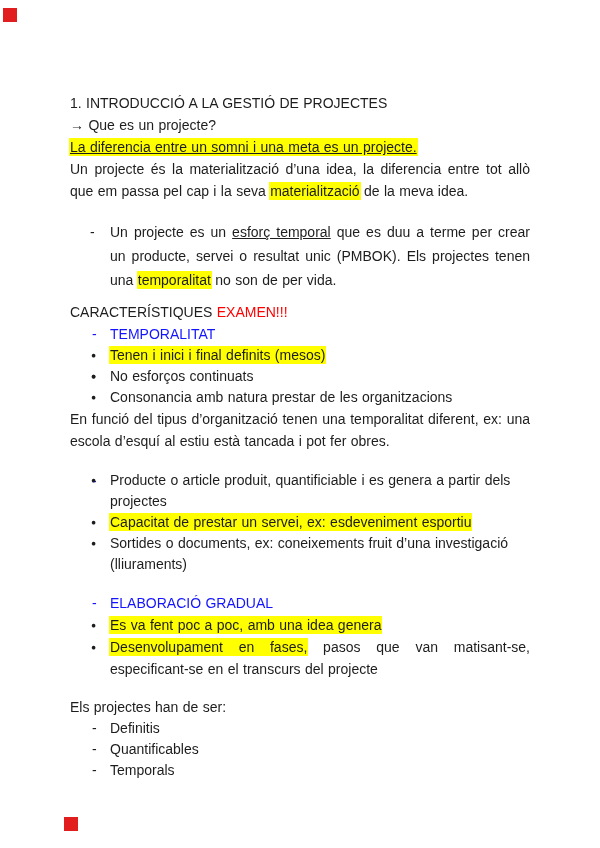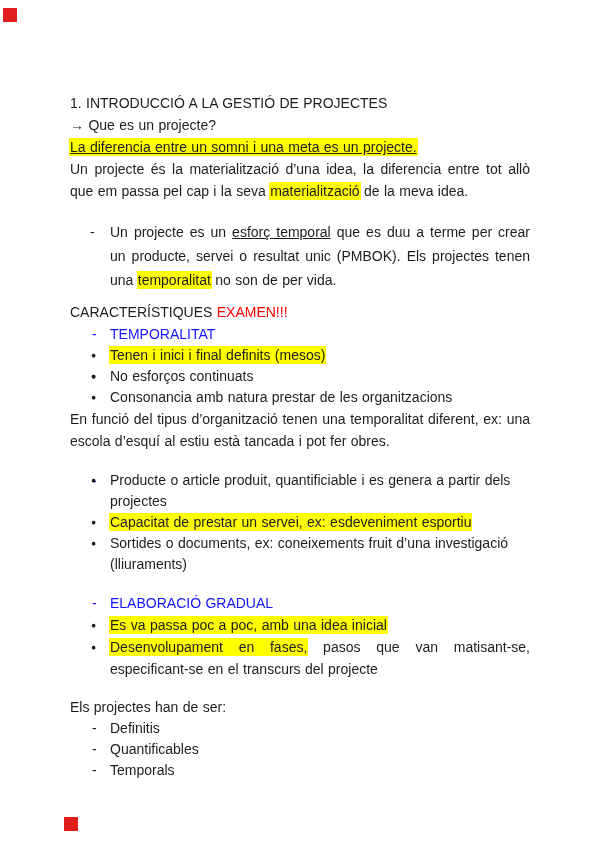--- a/index.html
+++ b/index.html
@@ -55,21 +55,21 @@
       <p class="blk indent lh21"><span class="glyph g-dot">●</span><span class="">No esforços continuats</span></p>
       <p class="blk indent lh21"><span class="glyph g-dot">●</span><span class="">Consonancia amb natura prestar de les organitzacions</span></p>
       <p class="blk justify"><span class="">En funció del tipus d’organització tenen una temporalitat diferent, ex: una escola d’esquí al estiu està tancada i pot fer obres.</span></p>
       <div class="gap" style="height: 18px;"></div>
       <p class="blk indent"><span class="glyph g-dash2 s-b s-blue">-</span></p>
       <p class="blk indent lh21"><span class="glyph g-dot">●</span><span class="">Producte o article produit, quantificiable i es genera a partir dels projectes</span></p>
       <p class="blk indent lh21"><span class="glyph g-dot">●</span><span class="s-hl">Capacitat de prestar un servei, ex: esdeveniment esportiu</span></p>
       <p class="blk indent lh21"><span class="glyph g-dot">●</span><span class="">Sortides o documents, ex: coneixements fruit d’una investigació (lliuraments)</span></p>
       <div class="gap" style="height: 17px;"></div>
       <p class="blk indent"><span class="glyph g-dash2 s-b s-blue">-</span><span class="s-b s-blue">ELABORACIÓ GRADUAL</span></p>
-      <p class="blk indent lh22"><span class="glyph g-dot">●</span><span class="s-hl">Es va passa poc a poc, amb una idea inicial</span></p>
+      <p class="blk indent lh22"><span class="glyph g-dot">●</span><span class="s-hl">Es va fent poc a poc, amb una idea genera</span></p>
       <p class="blk indent justify lh22"><span class="glyph g-dot">●</span><span class="s-hl">Desenvolupament en fases,</span><span class=""> pasos que van matisant-se, especificant-se en el transcurs del projecte</span></p>
       <div class="gap" style="height: 16px;"></div>
       <p class="blk"><span class="s-b">Els projectes han de ser:</span></p>
       <p class="blk indent lh21"><span class="glyph g-dash2">-</span><span class="">Definitis</span></p>
       <p class="blk indent lh21"><span class="glyph g-dash2">-</span><span class="">Quantificables</span></p>
       <p class="blk indent lh21"><span class="glyph g-dash2">-</span><span class="">Temporals</span></p>
     </div>
 <div class="marker" style="left: 3px; top: 8px; width: 14px; height: 14px; background: rgb(226, 29, 29);"></div>
     <div class="marker" style="left: 64px; top: 817px; width: 14px; height: 14px; background: rgb(226, 29, 29);"></div>
   </div>

